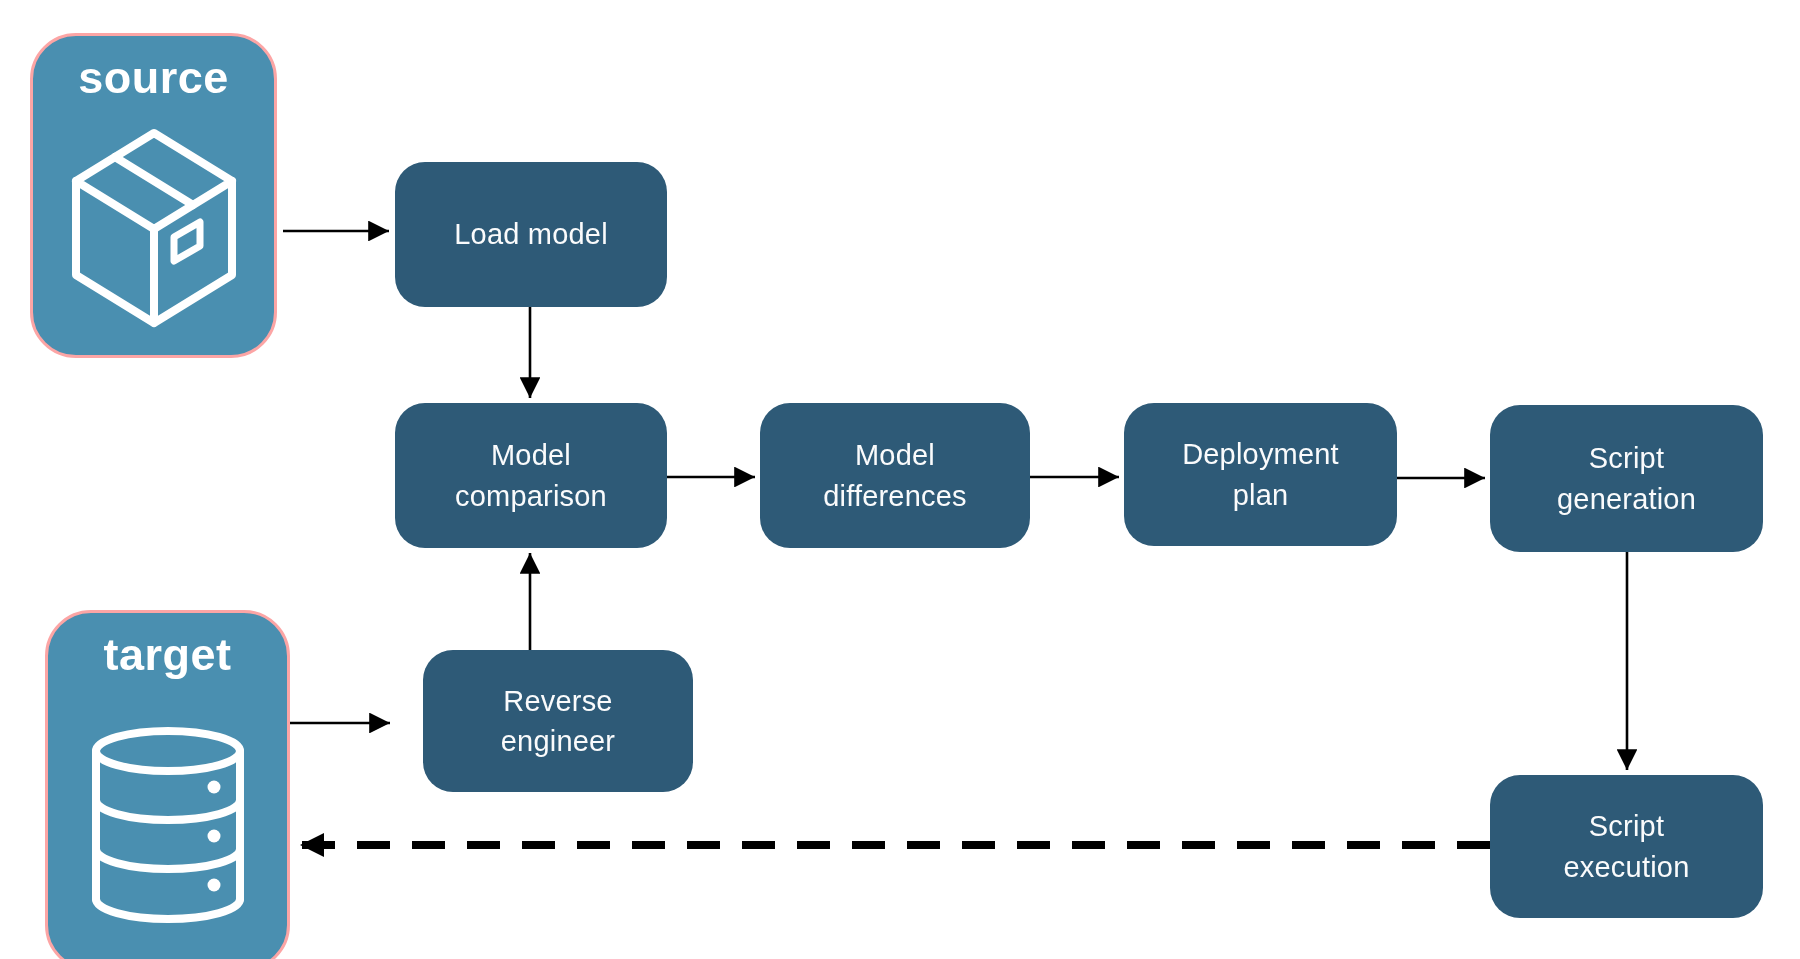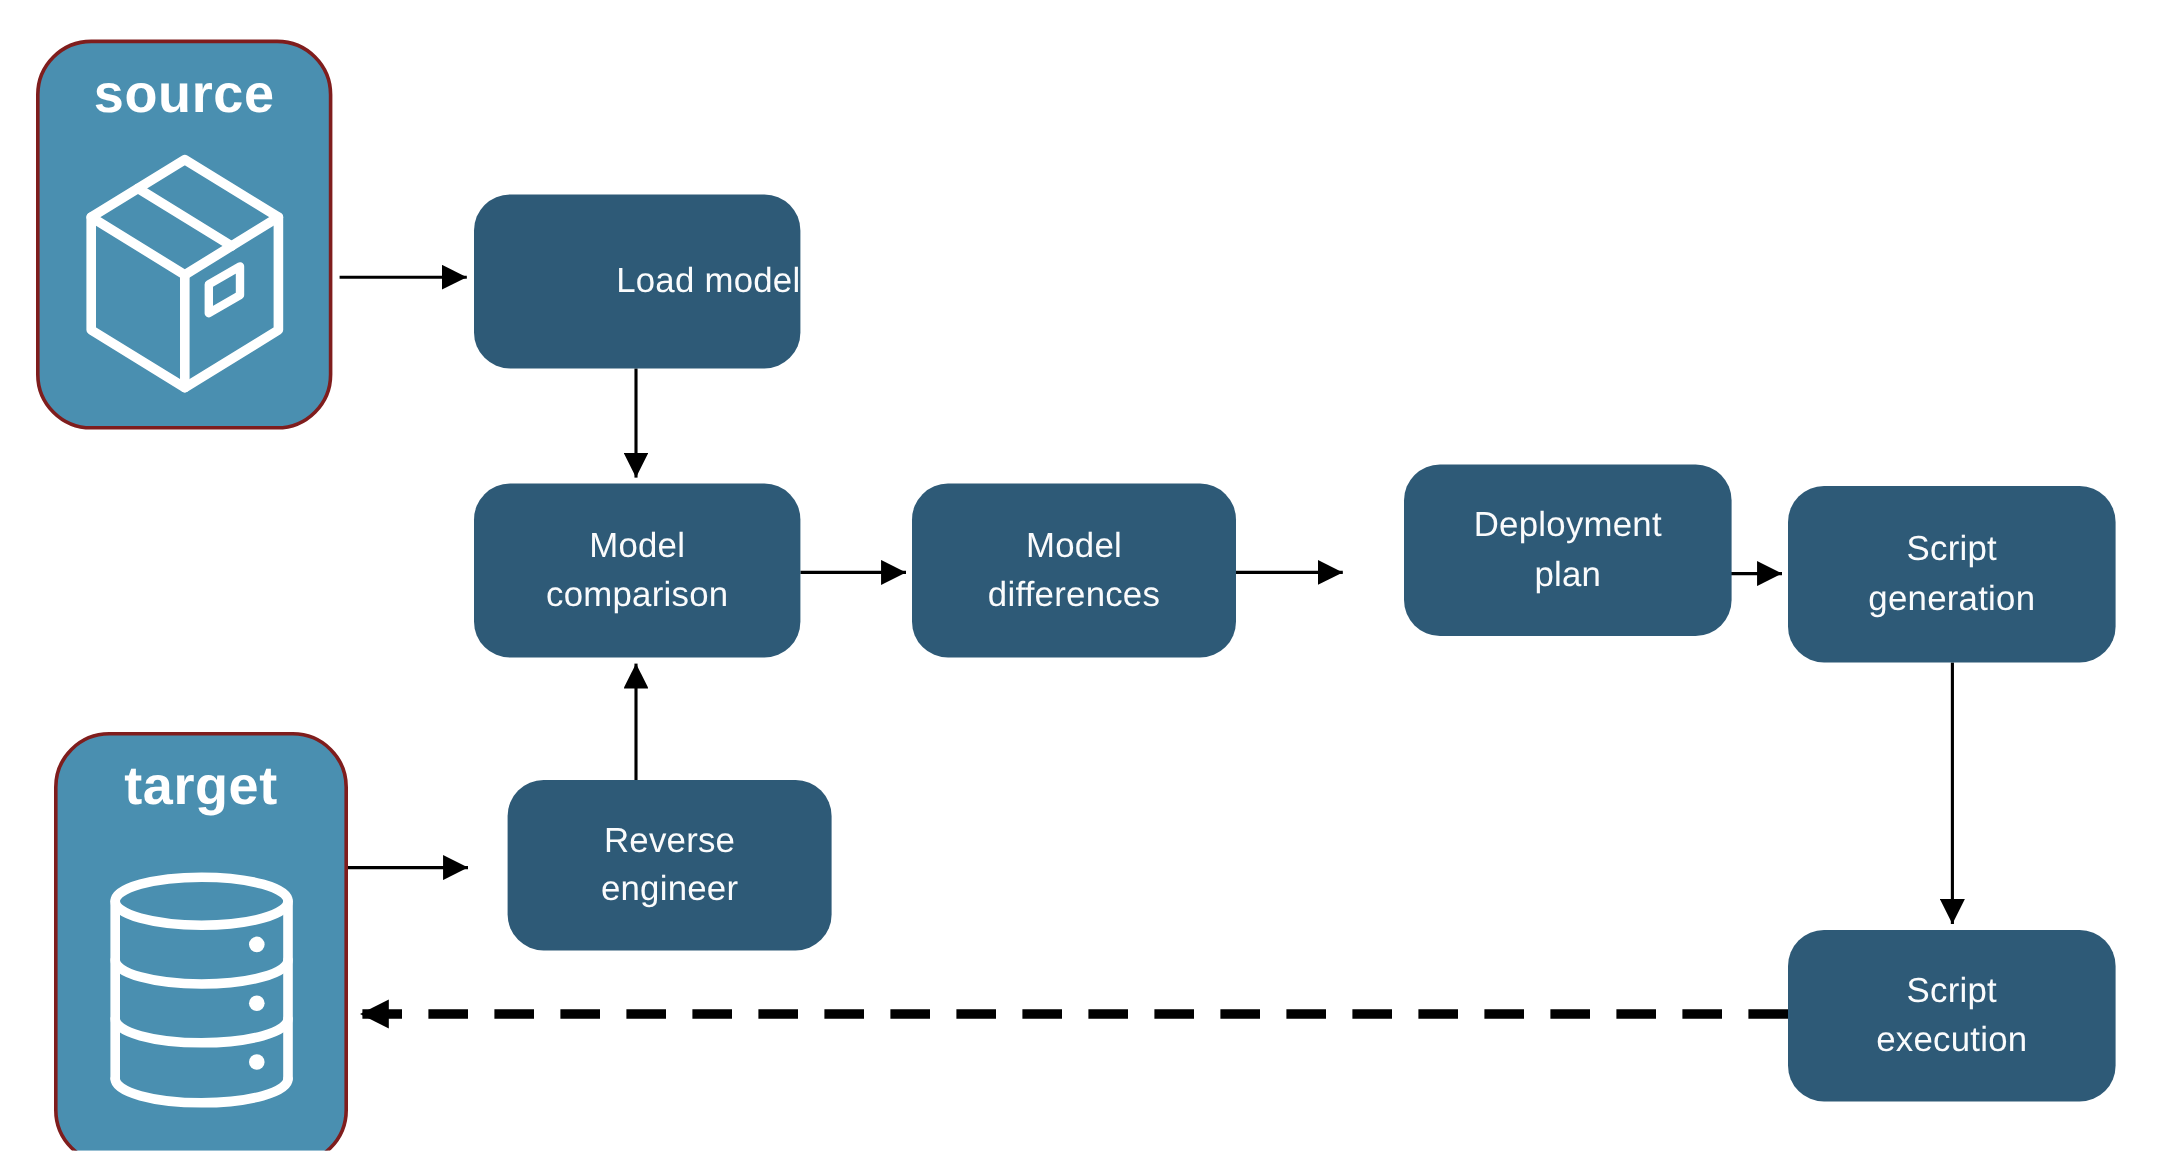--- a/index.html
+++ b/index.html
@@ -38,21 +38,21 @@
     font-weight: 400;
     line-height: 1.38;
     text-align: center;
     white-space: pre-line;
     letter-spacing: 0.2px;
   }
   
   .big-node {
     position: absolute;
     background: #4a8fb0;
-    border: 3px solid #7f1d1d;
+    border: 3px solid #fca5a5;
     border-radius: 46px;
     box-sizing: border-box;
     display: flex;
     flex-direction: column;
     align-items: center;
   }
   .big-label {
     color: #ffffff;
     font-size: 45px;
     font-weight: 700;
@@ -62,24 +62,24 @@
   .big-icon {
     flex: 1;
     display: flex;
     align-items: center;
     justify-content: center;
     width: 100%;
   }
   
   #source-box           { left: 30px;   top: 33px;  width: 247px; height: 325px; }
   #target-box           { left: 45px;   top: 610px; width: 245px; height: 361px; }
-  #node-load-model      { left: 395px;  top: 162px; width: 272px; height: 145px; justify-content: flex-end; }
+  #node-load-model      { left: 395px;  top: 162px; width: 272px; height: 145px; }
   #node-model-comparison{ left: 395px;  top: 403px; width: 272px; height: 145px; }
   #node-model-differences{ left: 760px; top: 403px; width: 270px; height: 145px; }
-  #node-deployment-plan { left: 1124px; top: 387px; width: 273px; height: 143px; margin-left: 46px; }
+  #node-deployment-plan { left: 1124px; top: 403px; width: 273px; height: 143px; }
   #node-script-generation{ left: 1490px;top: 405px; width: 273px; height: 147px; }
   #node-reverse-engineer{ left: 395px;  top: 650px; width: 270px; height: 142px; margin-left: 28px; }
   #node-script-execution{ left: 1490px; top: 775px; width: 273px; height: 143px; }
 </style>
 </head>
 <body>
 
 <div class="canvas">
 
   <svg class="arrows" viewBox="0 0 1800 959" xmlns="http://www.w3.org/2000/svg">

